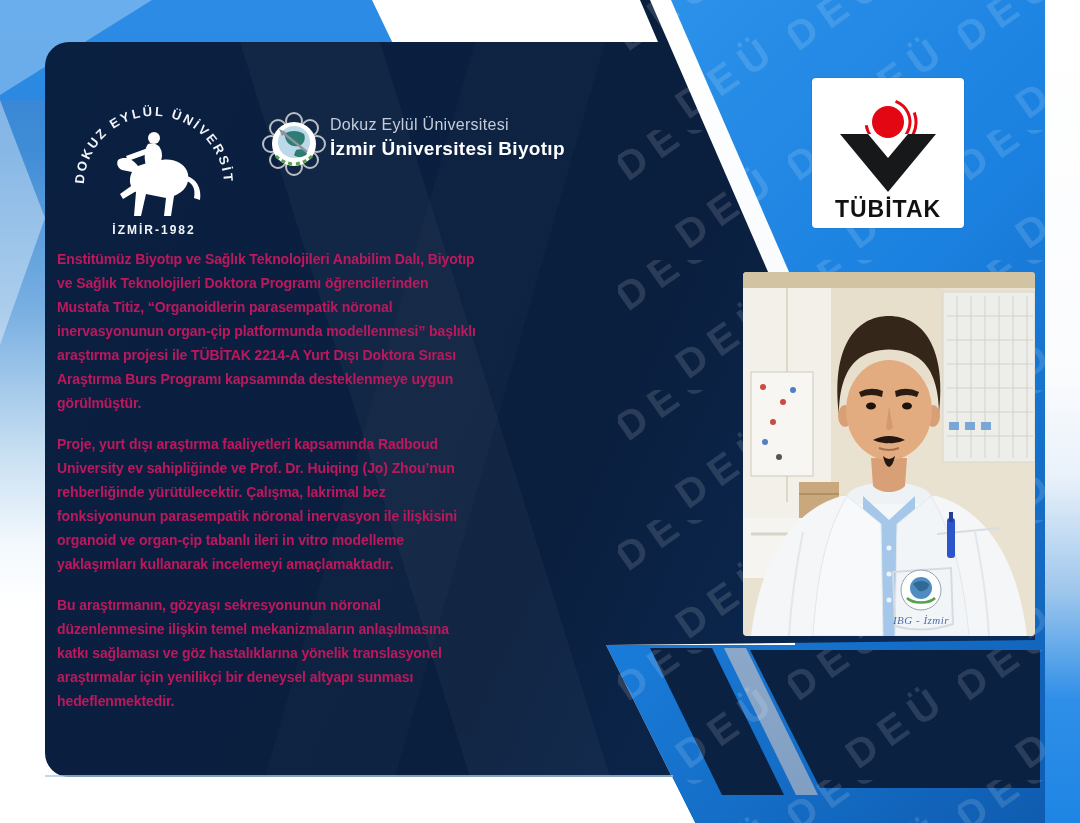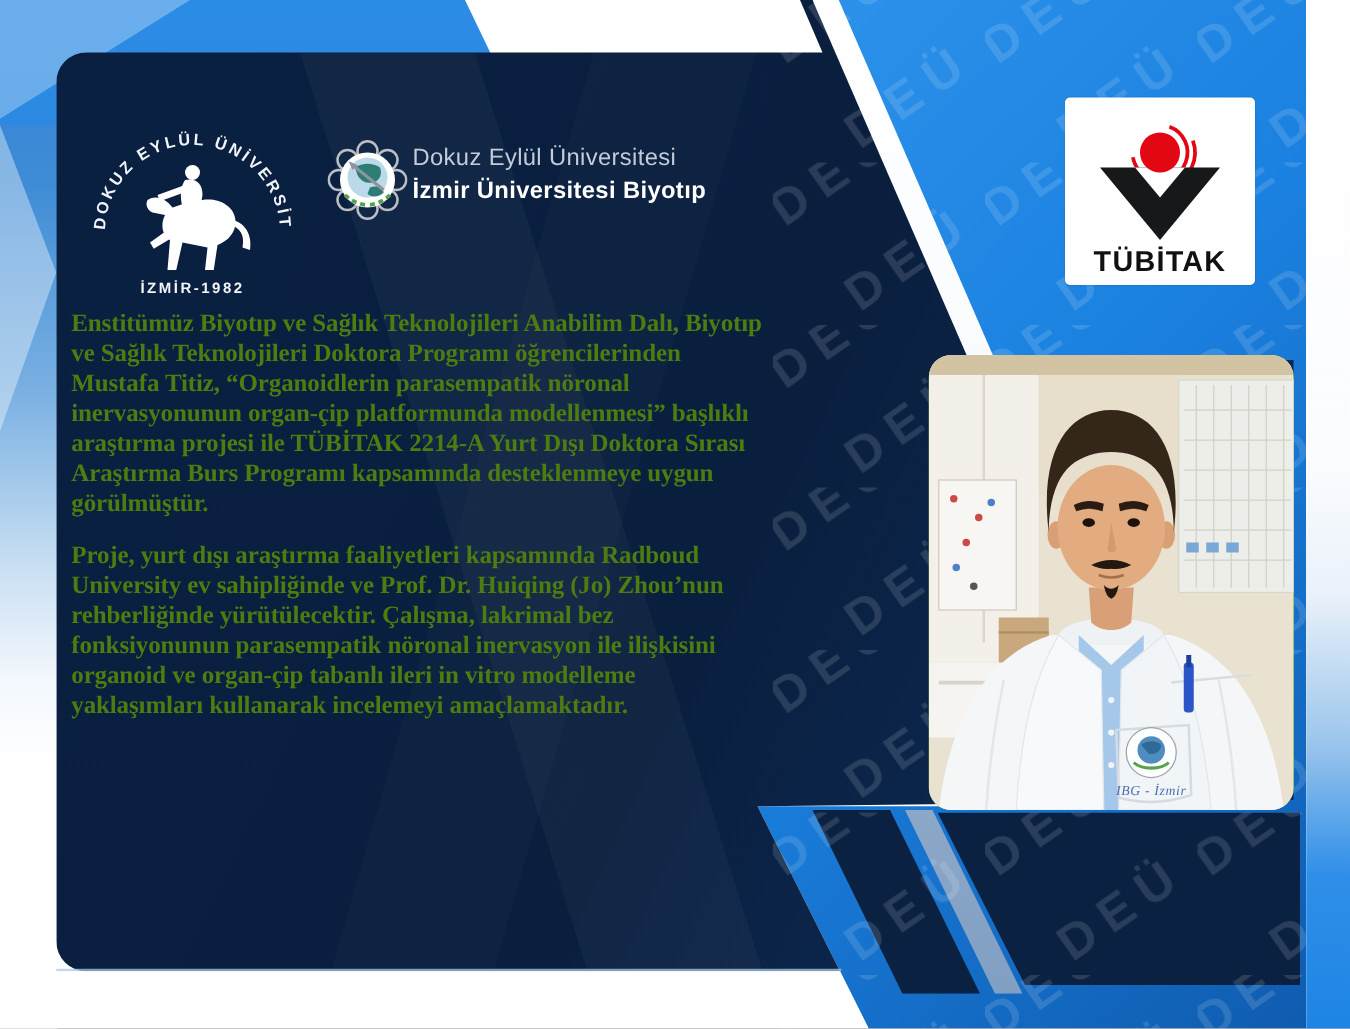--- a/index.html
+++ b/index.html
@@ -49,29 +49,29 @@
   .pattern-layer{left:618px;top:0;width:430px;height:823px;opacity:.13;}
   .card-underline{left:45px;top:775px;width:628px;height:2px;background:#aac8e6;opacity:.75;}
   .white-wedge{left:0;top:0;width:1080px;height:823px;
     clip-path:polygon(0 777px,672px 777px,695px 823px,0 823px);background:#ffffff;}
   .right-strip{left:1045px;top:0;width:35px;height:823px;
     background:linear-gradient(180deg,#ffffff 0%,#fbfcfe 45%,#e9f1fa 58%,#9dc6ec 72%,#2f8fe8 85%,#1e85e4 100%);}
   
   .deu-logo{left:66px;top:74px;width:176px;height:172px;}
   .ibg-mark{left:262px;top:112px;width:64px;height:64px;}
   .ibg-text{left:330px;top:116px;width:300px;color:#ffffff;}
-  .ibg-text .l1{font-size:19px;font-weight:400;color:#c3ccd8;letter-spacing:.3px;margin:0 0 4px 0;}
+  .ibg-text .l1{font-size:16px;font-weight:400;color:#c3ccd8;letter-spacing:.3px;margin:0 0 4px 0;}
   .ibg-text .l2,.ibg-text .l3{font-size:19px;font-weight:700;letter-spacing:.3px;margin:0 0 5px 0;}
-  .tubitak-box{left:852px;top:78px;width:152px;height:150px;background:#ffffff;border-radius:4px;
+  .tubitak-box{left:812px;top:78px;width:152px;height:150px;background:#ffffff;border-radius:4px;
     box-shadow:0 0 0 1px rgba(0,0,0,.05);}
   .paragraphs{left:57px;top:247px;width:700px;}
-  .paragraphs p{margin:0 0 17px 0;color:#4d7c0f;font-size:20px;line-height:24px;
-    font-weight:700;letter-spacing:-.1px;white-space:pre;font-family:Liberation Serif, serif;}
-  .photo{left:743px;top:284px;width:292px;height:364px;border-radius:18px;overflow:hidden;
-    background:#84cc16;}
+  .paragraphs p{margin:0 0 17px 0;color:#be185d;font-size:14px;line-height:24px;
+    font-weight:700;letter-spacing:-.1px;white-space:pre;}
+  .photo{left:743px;top:272px;width:292px;height:364px;border-radius:4px;overflow:hidden;
+    background:#8b5cf6;}
 </style>
 </head>
 <body>
 
 <div class="poster">
 
   <div class="abs left-strip"></div>
   <div class="abs ribbon-main"></div>
   <div class="abs ribbon-light1"></div>
   <div class="abs margin-tri"></div>
@@ -167,20 +167,25 @@
 inervasyonunun organ-çip platformunda modellenmesi” başlıklı
 araştırma projesi ile TÜBİTAK 2214-A Yurt Dışı Doktora Sırası
 Araştırma Burs Programı kapsamında desteklenmeye uygun
 görülmüştür.</p>
     <p>Proje, yurt dışı araştırma faaliyetleri kapsamında Radboud
 University ev sahipliğinde ve Prof. Dr. Huiqing (Jo) Zhou’nun
 rehberliğinde yürütülecektir. Çalışma, lakrimal bez
 fonksiyonunun parasempatik nöronal inervasyon ile ilişkisini
 organoid ve organ-çip tabanlı ileri in vitro modelleme
 yaklaşımları kullanarak incelemeyi amaçlamaktadır.</p>
+    <p>Bu araştırmanın, gözyaşı sekresyonunun nöronal
+düzenlenmesine ilişkin temel mekanizmaların anlaşılmasına
+katkı sağlaması ve göz hastalıklarına yönelik translasyonel
+araştırmalar için yenilikçi bir deneysel altyapı sunması
+hedeflenmektedir.</p>
   </div>
 
   <div class="abs photo">
     <svg viewBox="0 0 292 364" width="292" height="364">
       <rect x="0" y="0" width="292" height="364" fill="#eae2d0"></rect>
       <rect x="0" y="0" width="292" height="16" fill="#d2c3a2"></rect>
       <rect x="0" y="16" width="88" height="230" fill="#f3f0e9"></rect>
       <line x1="44" y1="16" x2="44" y2="230" stroke="#ddd7c9" stroke-width="2"></line>
       <rect x="88" y="16" width="112" height="96" fill="#e7dfcc"></rect>
       <rect x="200" y="20" width="92" height="170" fill="#edeee9" stroke="#d6d6cf"></rect>

